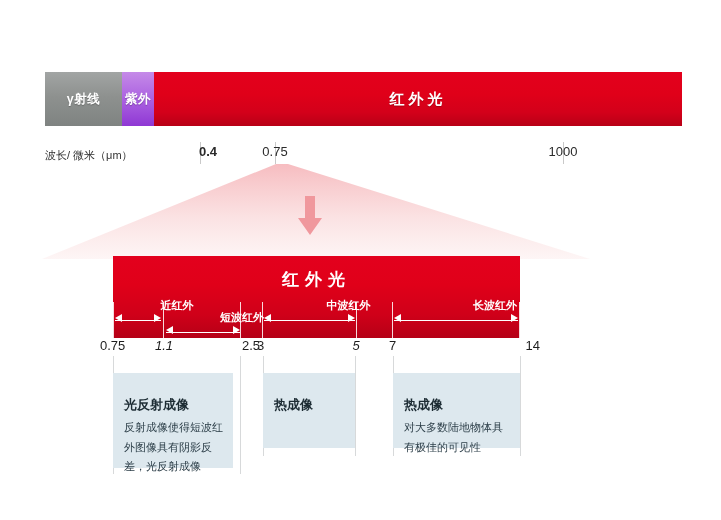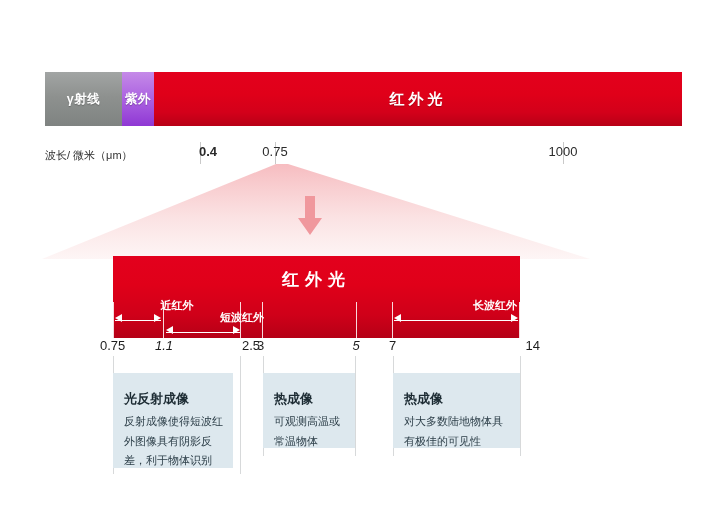--- a/index.html
+++ b/index.html
@@ -82,21 +82,21 @@
     position:absolute;top:0;font-size:13px;color:#1e1e1e;white-space:nowrap;
   }
   .tick-bot-lbl.c{transform:translateX(-50%);font-style:italic;}
   .tick-bot-lbl.l{transform:translateX(0);}
   .tick-bot-lbl.r{transform:translateX(-100%);margin-left:12px;}
 
   
   .guide{position:absolute;top:356px;width:1px;height:118px;background:#d7d9da;}
   .info-box{
     position:absolute;background:#dde8ee;border:0;
-    padding:18px 10px 12px 11px;box-sizing:border-box;
+    padding:24px 10px 12px 11px;box-sizing:border-box;
   }
   .info-title{
     font-size:13px;font-weight:bold;color:#1c2b33;margin:0 0 5px 0;line-height:1.25;
   }
   .info-body{font-size:11px;color:#2c3e48;line-height:1.75;margin:0;}
 </style>
 </head>
 <body>
 
 <div class="stage">
@@ -155,20 +155,26 @@
       <div class="band-cap r"></div>
     </div>
 
     <div class="band" style="left:53px;width:74px;top:56px;">
       <span class="band-lbl">短波红外</span>
       <div class="band-line"></div>
       <div class="band-cap l"></div>
       <div class="band-cap r"></div>
     </div>
 
+    <div class="band" style="left:151px;width:91px;top:44px;">
+      <span class="band-lbl">中波红外</span>
+      <div class="band-line"></div>
+      <div class="band-cap l"></div>
+      <div class="band-cap r"></div>
+    </div>
 
     <div class="band" style="left:281px;width:124px;top:44px;">
       <span class="band-lbl">长波红外</span>
       <div class="band-line"></div>
       <div class="band-cap l"></div>
       <div class="band-cap r"></div>
     </div>
 
     <div class="band-edge" style="left:0px;"></div>
     <div class="band-edge" style="left:50px;"></div>
@@ -191,26 +197,25 @@
 
   <div class="guide" style="left:113px;"></div>
   <div class="guide" style="left:240px;"></div>
   <div class="guide" style="left:263px;height:100px;"></div>
   <div class="guide" style="left:355px;height:100px;"></div>
   <div class="guide" style="left:393px;height:100px;"></div>
   <div class="guide" style="left:520px;height:100px;"></div>
 
   <div class="info-box" style="left:113px;top:373px;width:120px;height:95px;">
     <div class="info-title">光反射成像</div>
-    <div class="info-body">反射成像使得短波红外图像具有阴影反差，利于物体识别</div>
+    <div class="info-body">反射成像使得短波红外图像具有阴影反差，光反射成像</div>
   </div>
 
   <div class="info-box" style="left:263px;top:373px;width:92px;height:75px;">
     <div class="info-title">热成像</div>
-    <div class="info-body">可观测高温或常温物体</div>
   </div>
 
   <div class="info-box" style="left:393px;top:373px;width:127px;height:75px;">
     <div class="info-title">热成像</div>
     <div class="info-body">对大多数陆地物体具有极佳的可见性</div>
   </div>
 
 </div>
 
 </body></html>

